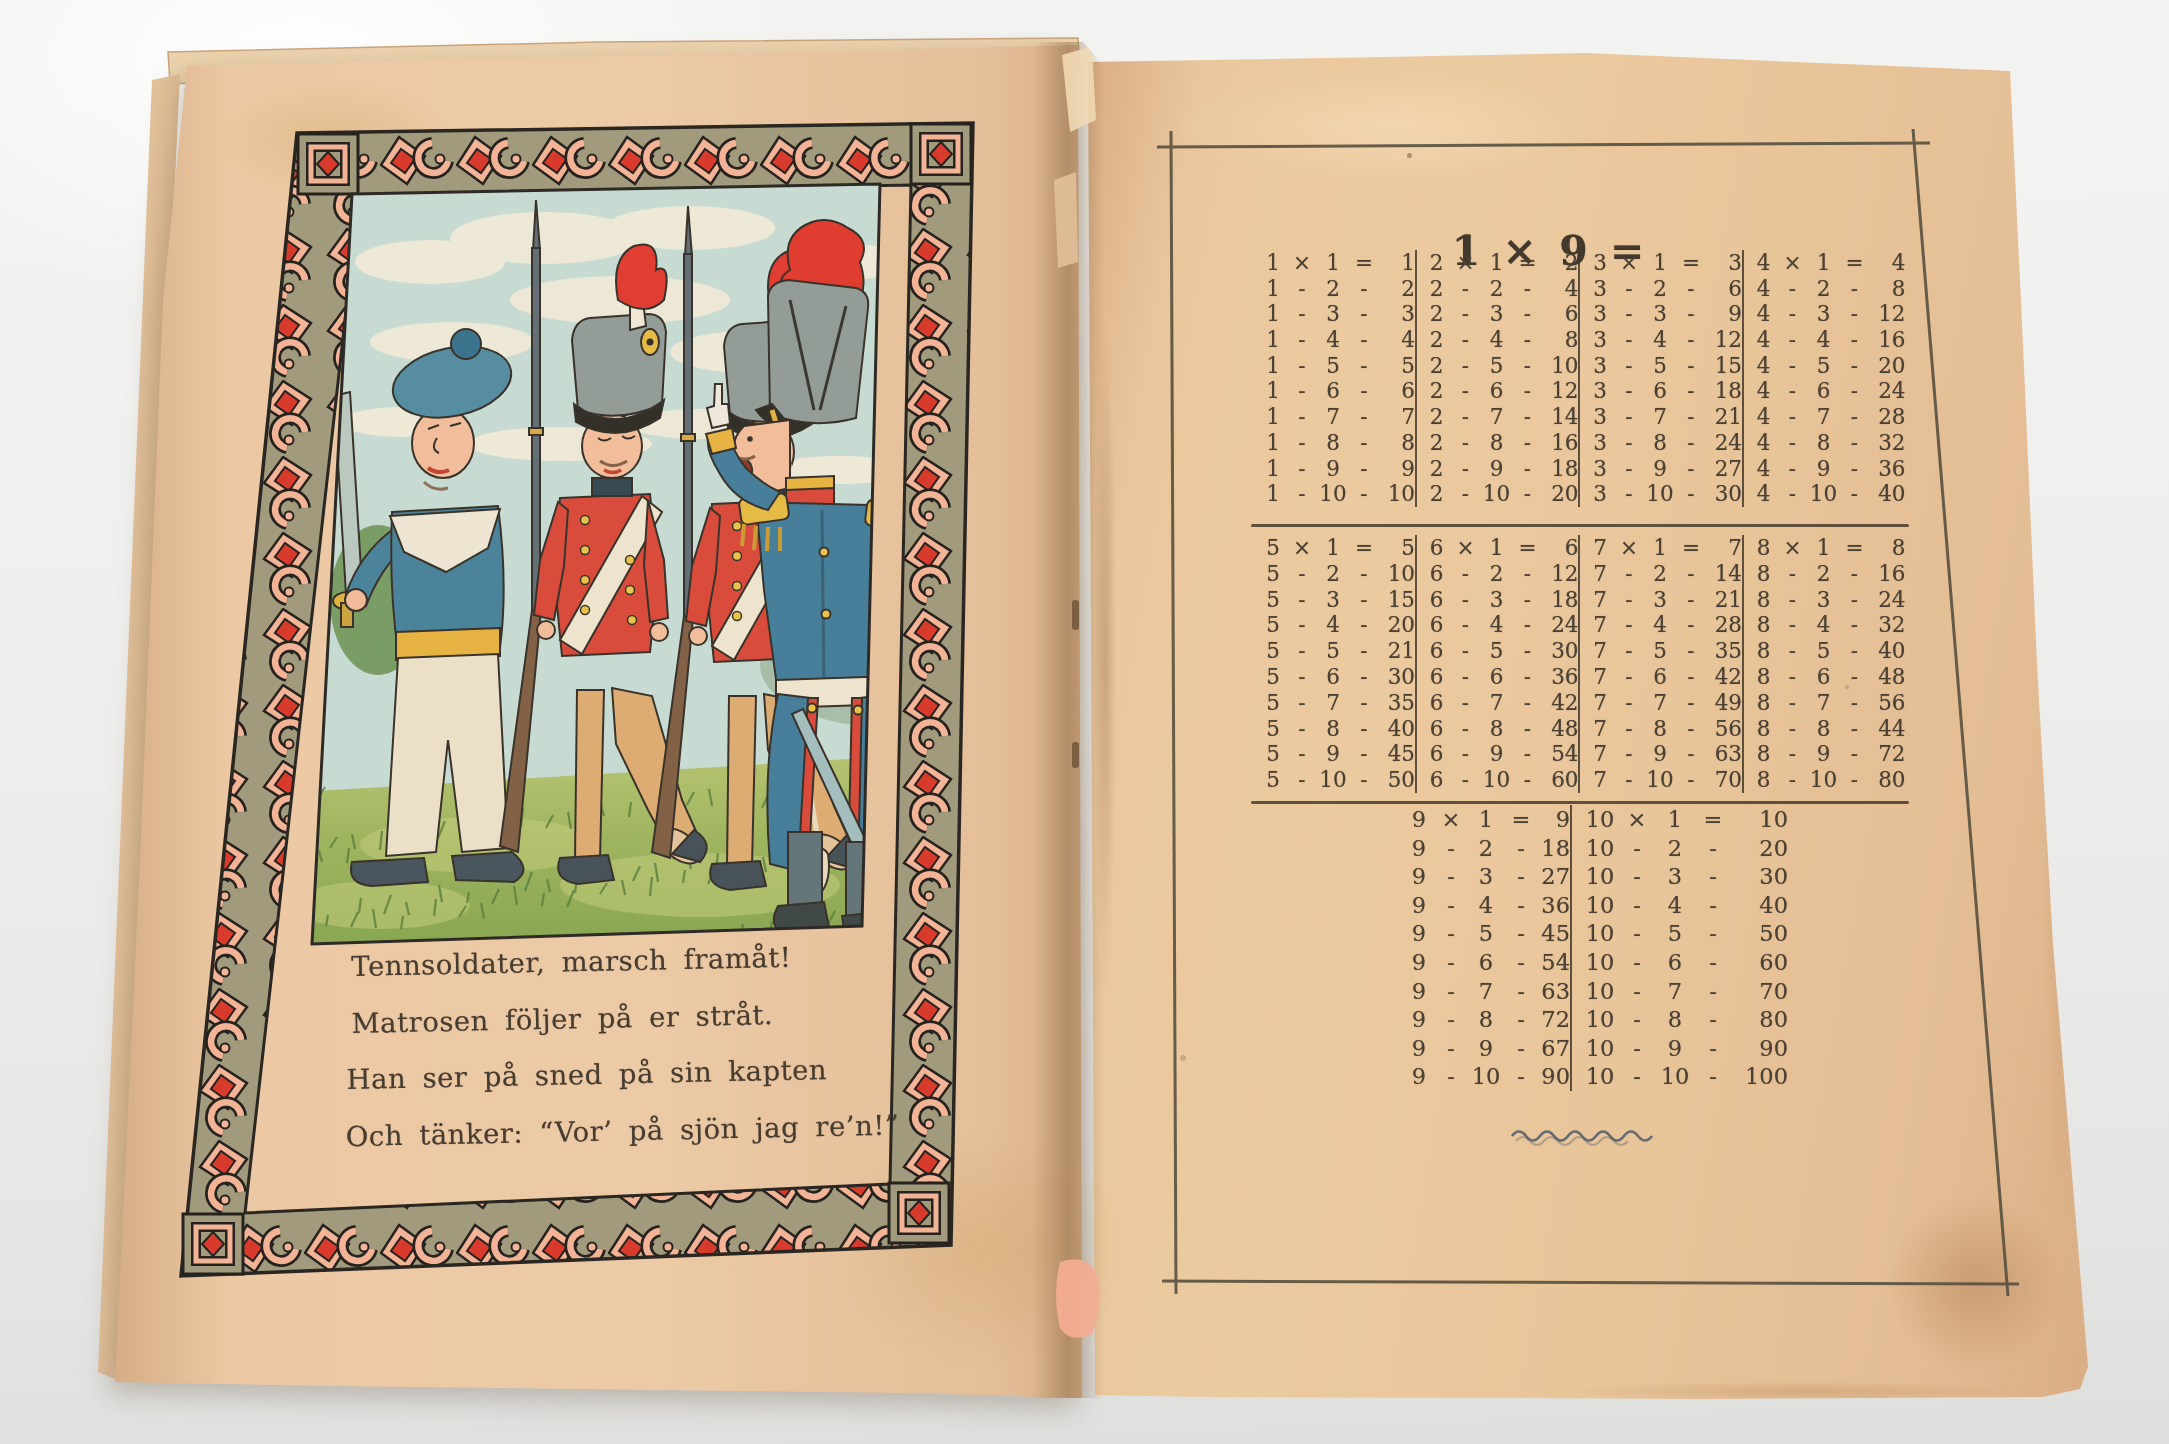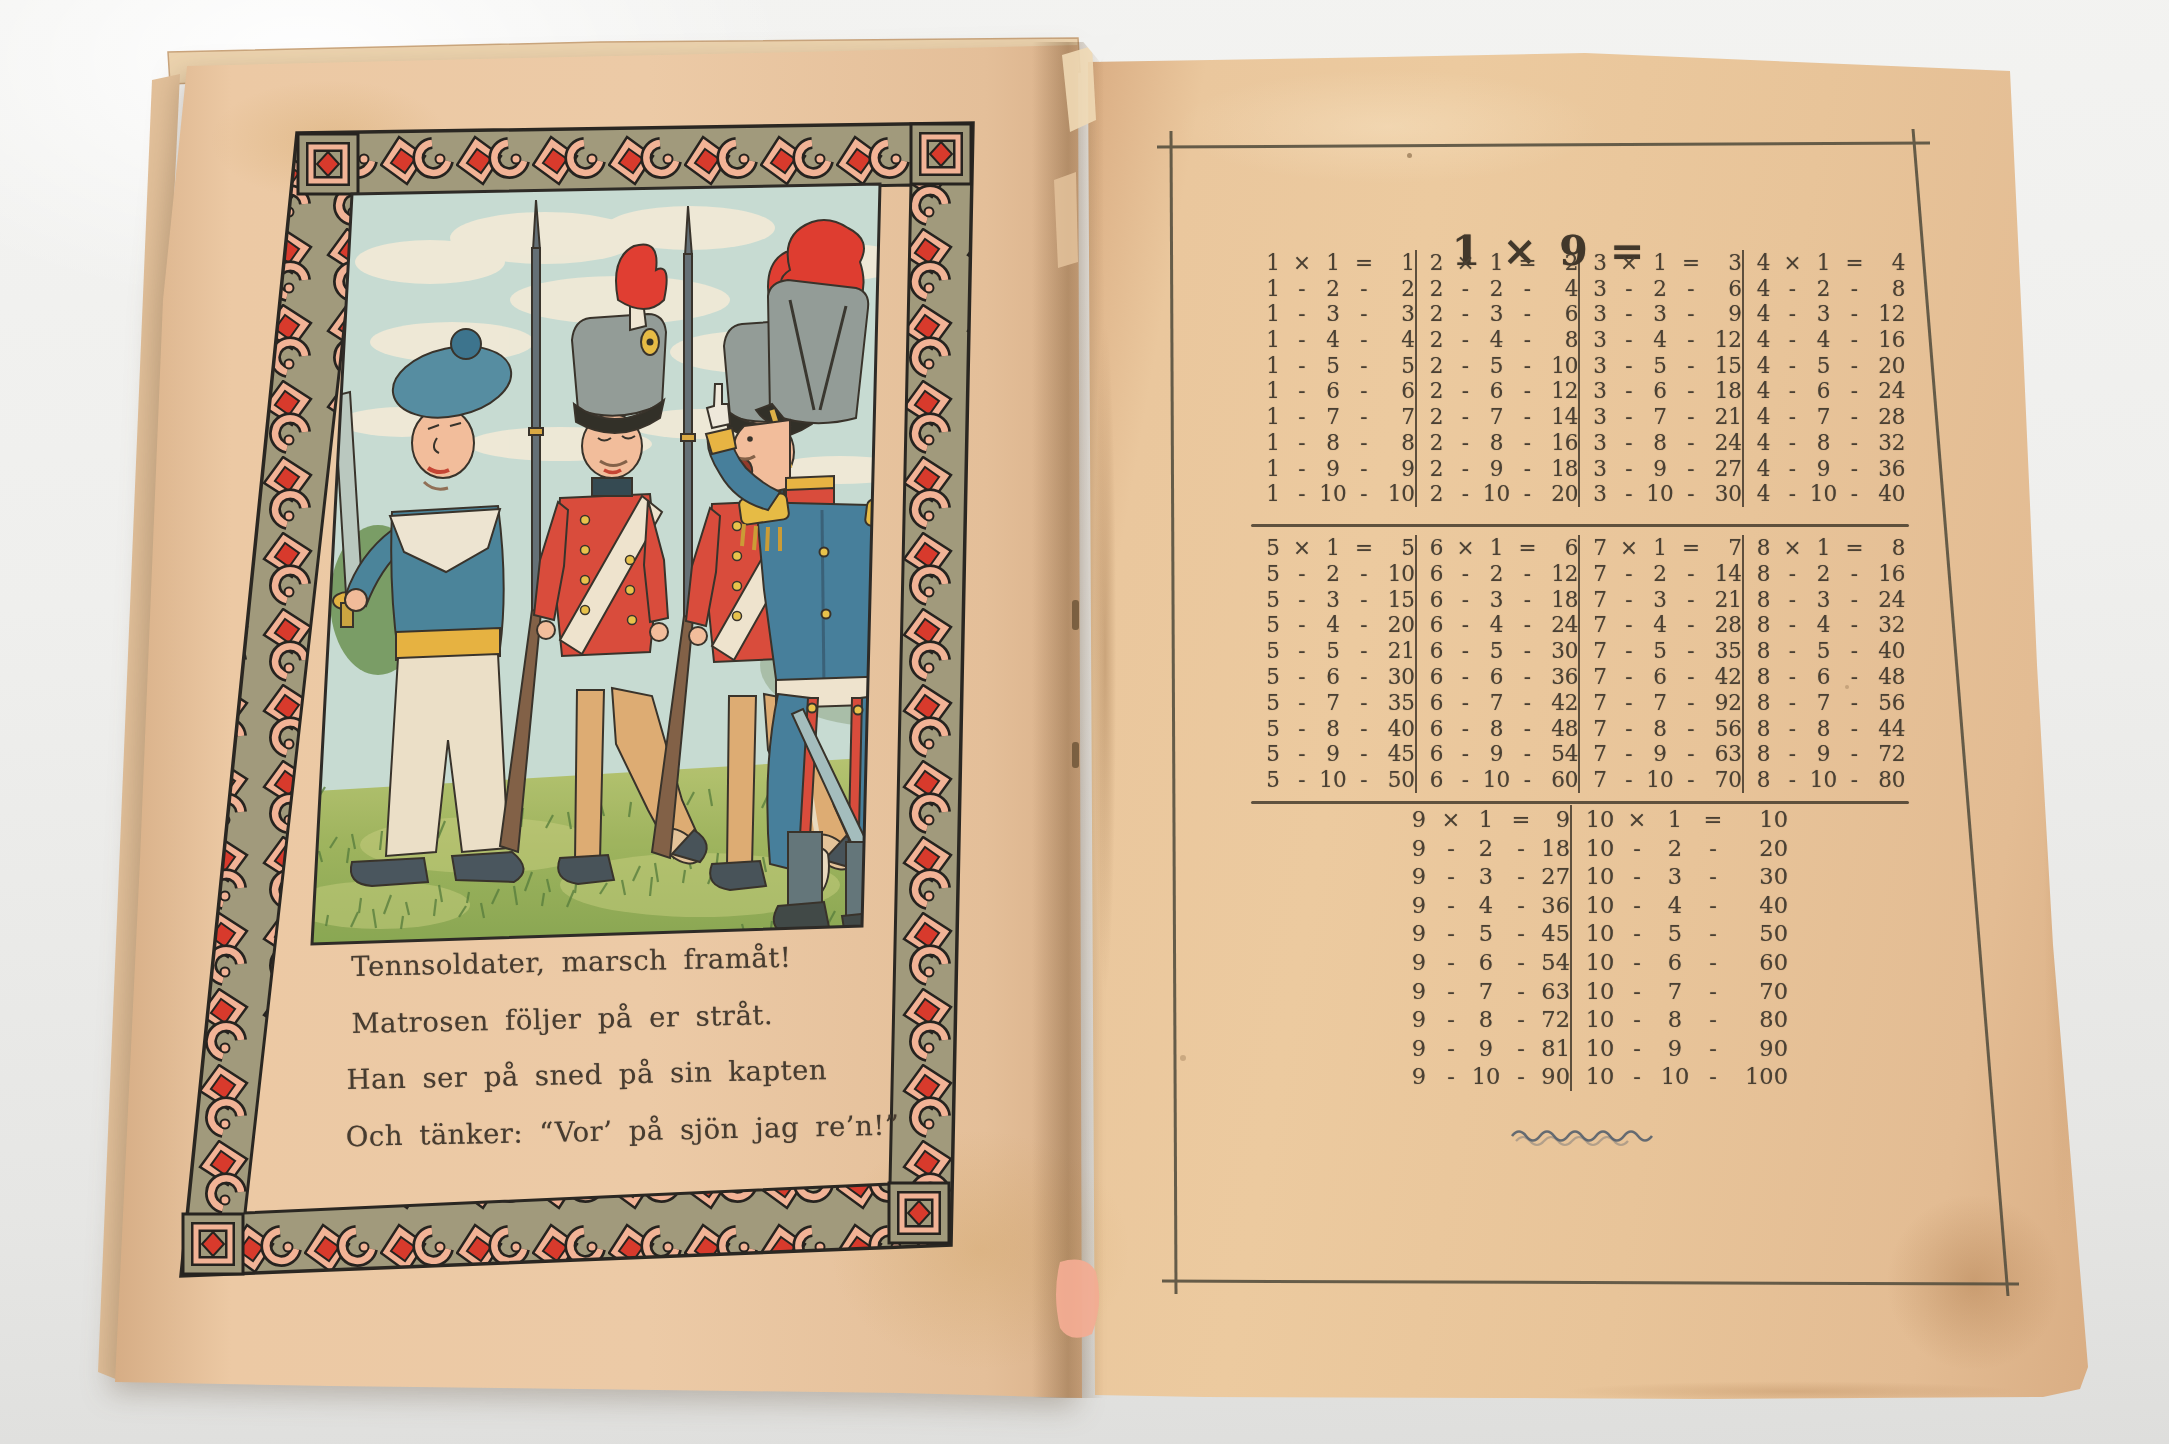--- a/index.html
+++ b/index.html
@@ -520,21 +520,21 @@
               <span class="cell op">-</span>
               <span class="cell">6</span>
               <span class="cell op">-</span>
               <span class="cell r">42</span>
             </div>
             <div class="trow" style="line-height: 25.8px; height: 25.8px;">
               <span class="cell">7</span>
               <span class="cell op">-</span>
               <span class="cell">7</span>
               <span class="cell op">-</span>
-              <span class="cell r">92</span>
+              <span class="cell r">49</span>
             </div>
             <div class="trow" style="line-height: 25.8px; height: 25.8px;">
               <span class="cell">7</span>
               <span class="cell op">-</span>
               <span class="cell">8</span>
               <span class="cell op">-</span>
               <span class="cell r">56</span>
             </div>
             <div class="trow" style="line-height: 25.8px; height: 25.8px;">
               <span class="cell">7</span>
@@ -680,21 +680,21 @@
               <span class="cell op">-</span>
               <span class="cell">8</span>
               <span class="cell op">-</span>
               <span class="cell r">72</span>
             </div>
             <div class="trow" style="line-height: 28.6px; height: 28.6px;">
               <span class="cell">9</span>
               <span class="cell op">-</span>
               <span class="cell">9</span>
               <span class="cell op">-</span>
-              <span class="cell r">81</span>
+              <span class="cell r">67</span>
             </div>
             <div class="trow" style="line-height: 28.6px; height: 28.6px;">
               <span class="cell">9</span>
               <span class="cell op">-</span>
               <span class="cell">10</span>
               <span class="cell op">-</span>
               <span class="cell r">90</span>
             </div>
           </div>
           <div class="tcol c10" style="width: 218px;">

